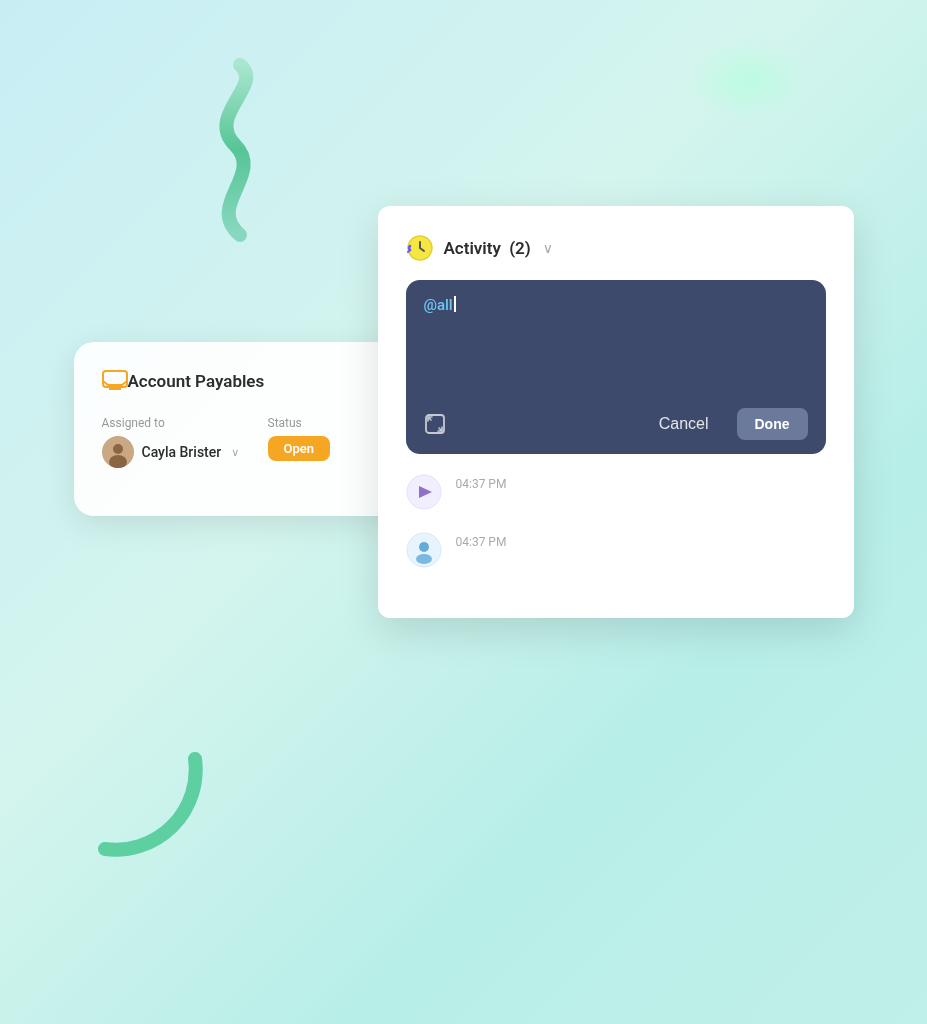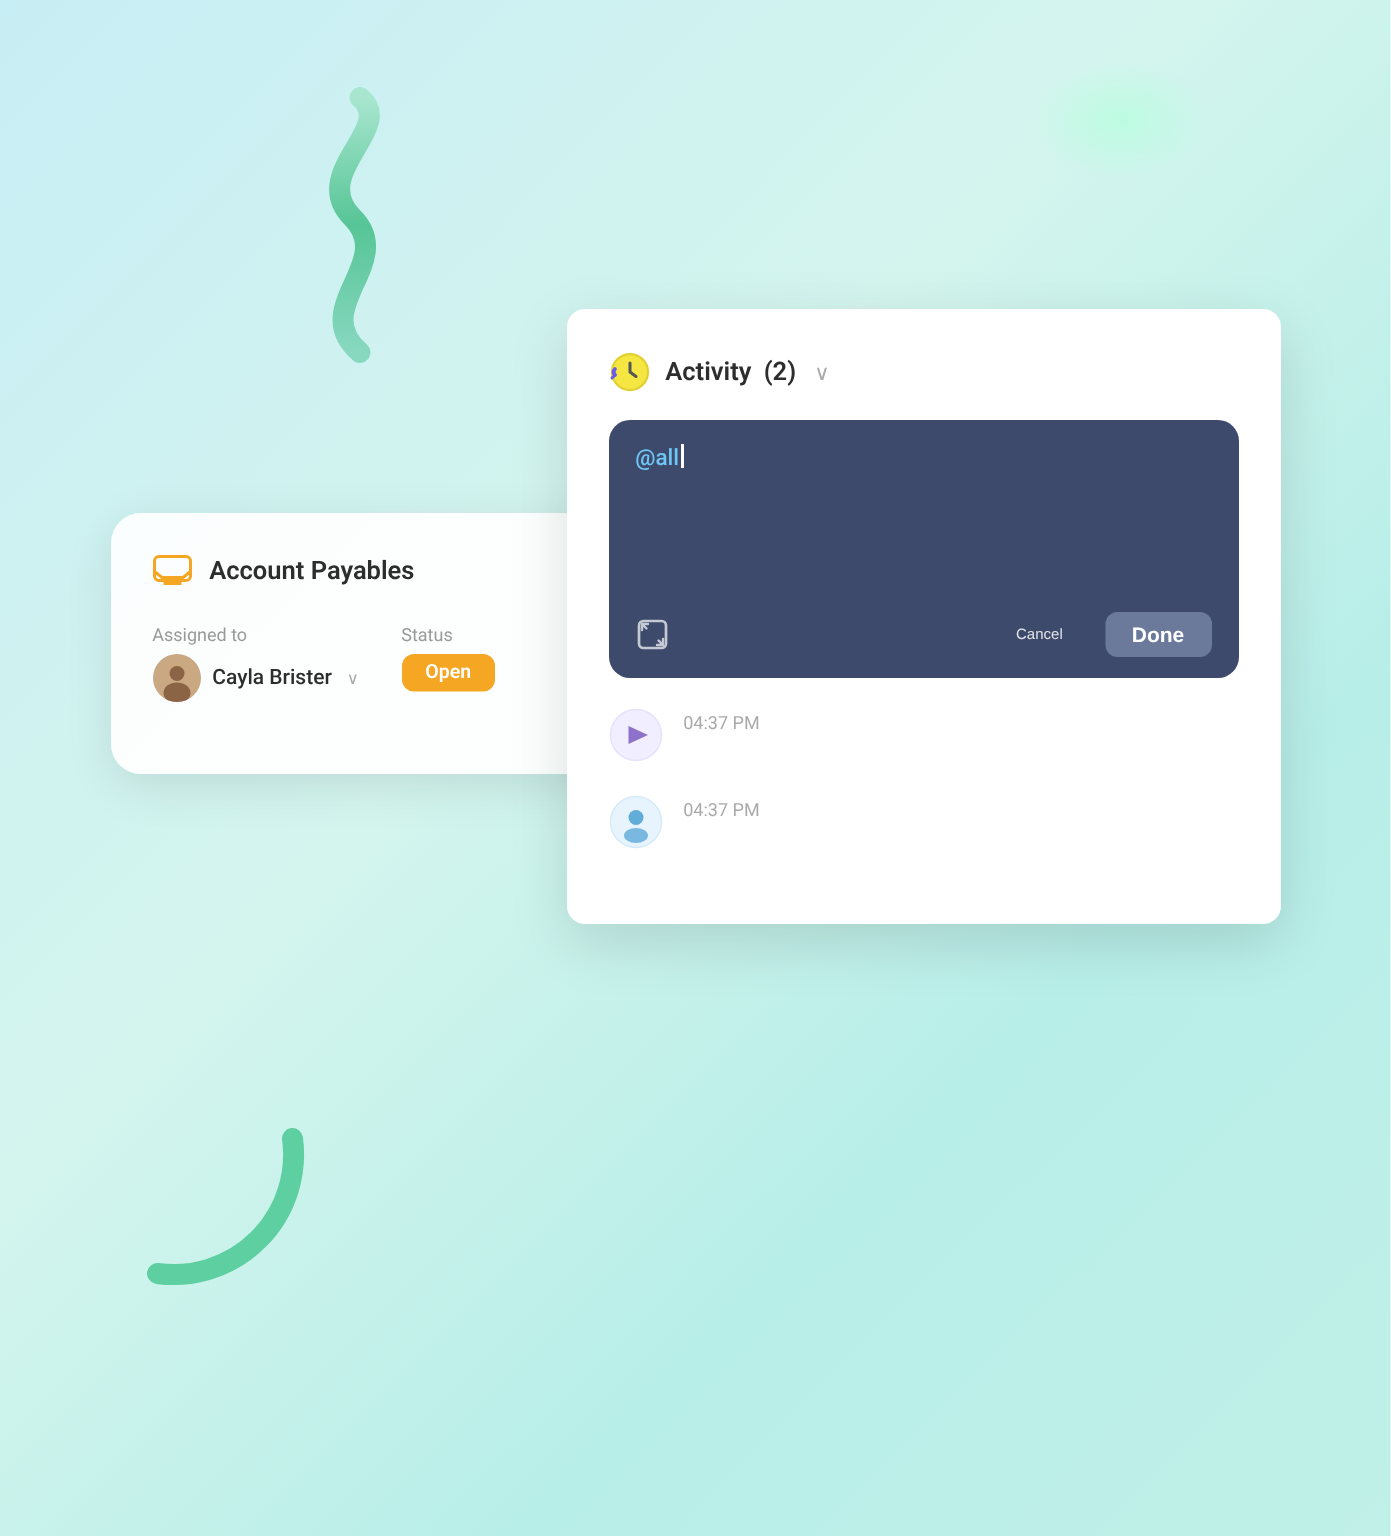--- a/index.html
+++ b/index.html
@@ -57,21 +57,21 @@
     .card-back-header {
       display: flex;
       align-items: center;
       justify-content: space-between;
       margin-bottom: 24px;
     }
 
     .card-back-title-row {
       display: flex;
       align-items: center;
-      gap: 12px;
+      gap: 0;
     }
 
     .card-back-title {
       font-size: 17px;
       font-weight: 600;
       color: #2d2d2d;
     }
 
     .card-back-meta {
       display: grid;
@@ -234,21 +234,21 @@
       display: flex;
       gap: 10px;
     }
 
     .btn-cancel {
       padding: 7px 18px;
       border-radius: 8px;
       border: none;
       background: transparent;
       color: rgba(255,255,255,0.85);
-      font-size: 10px;
+      font-size: 16px;
       font-weight: 500;
       cursor: pointer;
     }
 
     .btn-done {
       padding: 7px 18px;
       border-radius: 8px;
       border: none;
       background: #6b7a9a;
       color: white;

